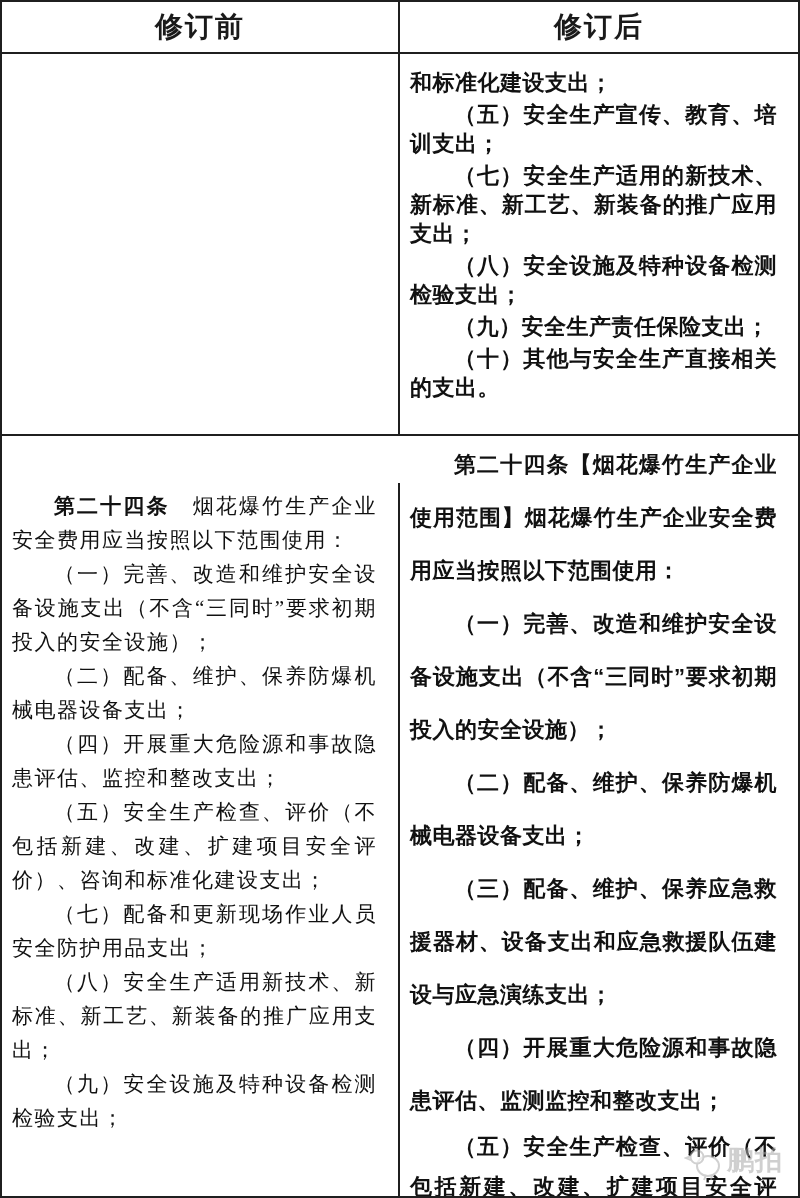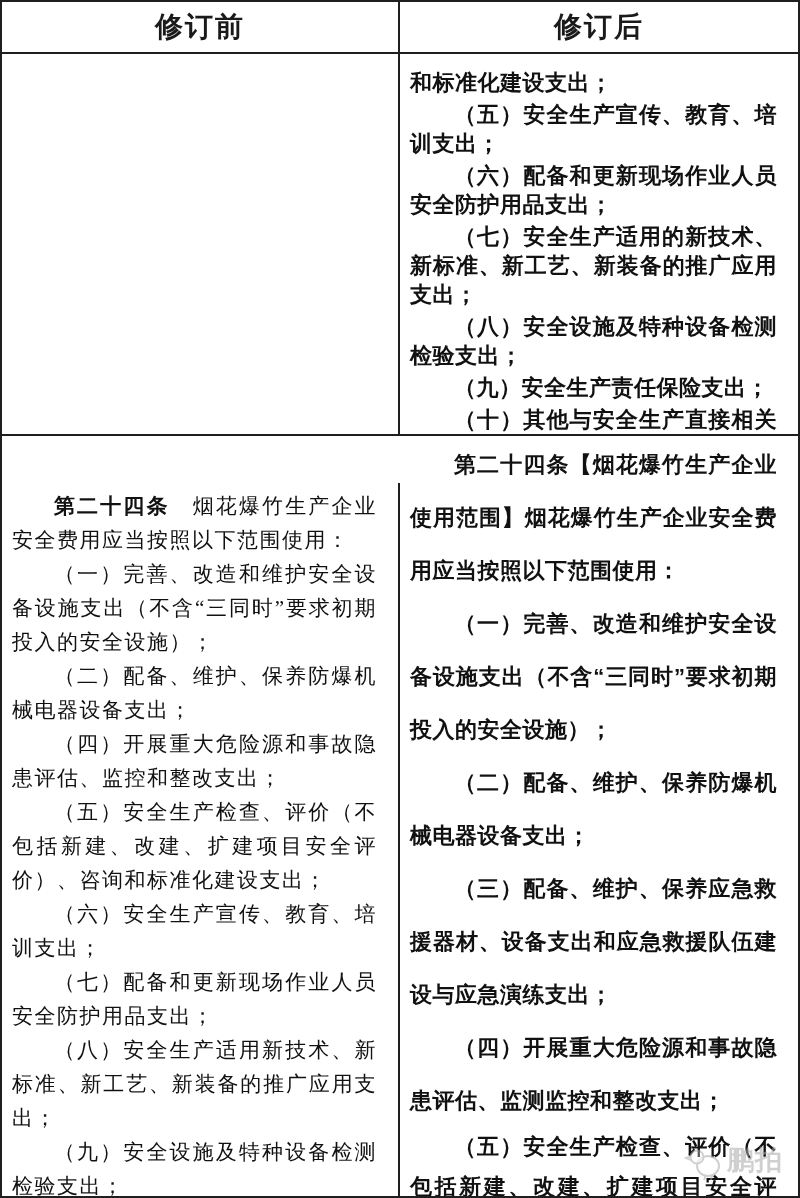--- a/index.html
+++ b/index.html
@@ -98,34 +98,32 @@
     </div>
     <div class="cell header-cell hrow">
       <span>修订后</span>
     </div>
 
     <div class="cell body-cell col-left hrow"></div>
 
     <div class="cell body-cell sans-cell row1-right hrow">
       <p class="no-indent">和标准化建设支出；</p>
       <p>（五）安全生产宣传、教育、培训支出；</p>
-      <p>（六）配备和更新现场作业人员安全防护用品支出；</p>
       <p>（七）安全生产适用的新技术、新标准、新工艺、新装备的推广应用支出；</p>
       <p>（八）安全设施及特种设备检测检验支出；</p>
       <p>（九）安全生产责任保险支出；</p>
       <p>（十）其他与安全生产直接相关的支出。</p>
     </div>
 
     <div class="cell body-cell serif-cell col-left">
       <p><b>第二十四条</b><span>　烟花爆竹生产企业安全费用应当按照以下范围使用：</span></p>
       <p>（一）完善、改造和维护安全设备设施支出（不含“三同时”要求初期投入的安全设施）；</p>
       <p>（二）配备、维护、保养防爆机械电器设备支出；</p>
       <p>（四）开展重大危险源和事故隐患评估、监控和整改支出；</p>
       <p>（五）安全生产检查、评价（不包括新建、改建、扩建项目安全评价）、咨询和标准化建设支出；</p>
-      <p>（六）安全生产宣传、教育、培训支出；</p>
       <p>（七）配备和更新现场作业人员安全防护用品支出；</p>
       <p>（八）安全生产适用新技术、新标准、新工艺、新装备的推广应用支出；</p>
       <p>（九）安全设施及特种设备检测检验支出；</p>
     </div>
 
     <div class="cell body-cell sans-cell row2-right">
       <p><b>第二十四条</b><span>【烟花爆竹生产企业使用范围】烟花爆竹生产企业安全费用应当按照以下范围使用：</span></p>
       <p>（一）完善、改造和维护安全设备设施支出（不含“三同时”要求初期投入的安全设施）；</p>
       <p>（二）配备、维护、保养防爆机械电器设备支出；</p>
       <p>（三）配备、维护、保养应急救援器材、设备支出和应急救援队伍建设与应急演练支出；</p>

